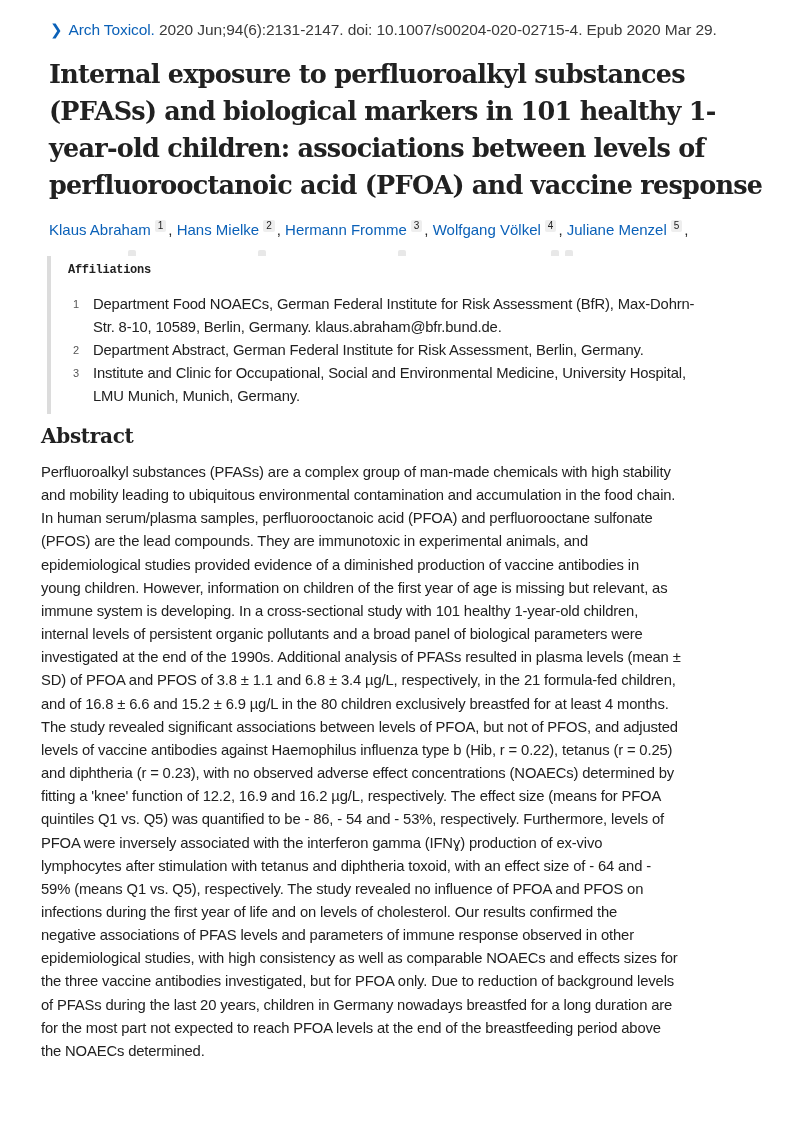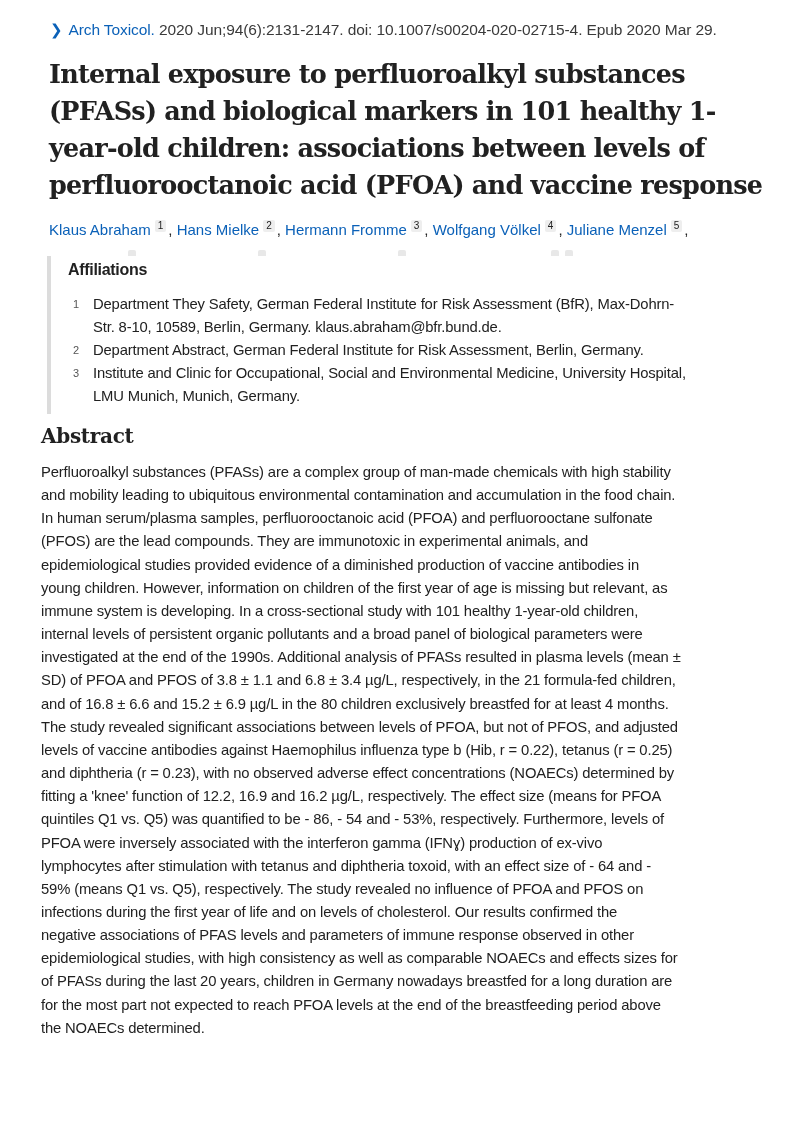--- a/index.html
+++ b/index.html
@@ -99,23 +99,23 @@
       top: 256px;
       width: 730px;
       height: 158px;
       border-left: 4px solid #dcdcdc;
     }
     .affiliations h3 {
       margin: 0;
       position: absolute;
       left: 17px;
       top: 0;
-      font-family: Liberation Sans, sans-serif;
+      font-family: Liberation Mono, monospace;
       font-weight: bold;
-      font-size: 16px;
+      font-size: 12px;
       line-height: 28px;
       color: #212121;
       letter-spacing: -0.3px;
     }
     .aff-list {
       list-style: none;
       margin: 0;
       padding: 0;
       position: absolute;
       left: 22px;
@@ -185,21 +185,21 @@
   <span class="badge" style="left:398px"></span>
   <span class="badge" style="left:551px"></span>
   <span class="badge" style="left:565px"></span>
 </div>
 
 <section class="affiliations">
   <h3>Affiliations</h3>
   <ul class="aff-list">
     <li class="aff-item">
       <span class="num">1</span>
-      <span>Department They Safety, German Federal Institute for Risk Assessment (BfR), Max-Dohrn-</span><br>
+      <span>Department Food NOAECs, German Federal Institute for Risk Assessment (BfR), Max-Dohrn-</span><br>
       <span>Str. 8-10, 10589, Berlin, Germany. klaus.abraham@bfr.bund.de.</span>
     </li>
     <li class="aff-item">
       <span class="num">2</span>
       <span>Department Abstract, German Federal Institute for Risk Assessment, Berlin, Germany.</span>
     </li>
     <li class="aff-item">
       <span class="num">3</span>
       <span>Institute and Clinic for Occupational, Social and Environmental Medicine, University Hospital,</span><br>
       <span>LMU Munich, Munich, Germany.</span>
@@ -225,16 +225,17 @@
     <span class="ln">levels of vaccine antibodies against Haemophilus influenza type b (Hib, r = 0.22), tetanus (r = 0.25)</span>
     <span class="ln">and diphtheria (r = 0.23), with no observed adverse effect concentrations (NOAECs) determined by</span>
     <span class="ln">fitting a 'knee' function of 12.2, 16.9 and 16.2 µg/L, respectively. The effect size (means for PFOA</span>
     <span class="ln">quintiles Q1 vs. Q5) was quantified to be - 86, - 54 and - 53%, respectively. Furthermore, levels of</span>
     <span class="ln">PFOA were inversely associated with the interferon gamma (IFNɣ) production of ex-vivo</span>
     <span class="ln">lymphocytes after stimulation with tetanus and diphtheria toxoid, with an effect size of - 64 and -</span>
     <span class="ln">59% (means Q1 vs. Q5), respectively. The study revealed no influence of PFOA and PFOS on</span>
     <span class="ln">infections during the first year of life and on levels of cholesterol. Our results confirmed the</span>
     <span class="ln">negative associations of PFAS levels and parameters of immune response observed in other</span>
     <span class="ln">epidemiological studies, with high consistency as well as comparable NOAECs and effects sizes for</span>
+    <span class="ln">the three vaccine antibodies investigated, but for PFOA only. Due to reduction of background levels</span>
     <span class="ln">of PFASs during the last 20 years, children in Germany nowadays breastfed for a long duration are</span>
     <span class="ln">for the most part not expected to reach PFOA levels at the end of the breastfeeding period above</span>
     <span class="ln">the NOAECs determined.</span>
   </p>
 
 </body></html>

